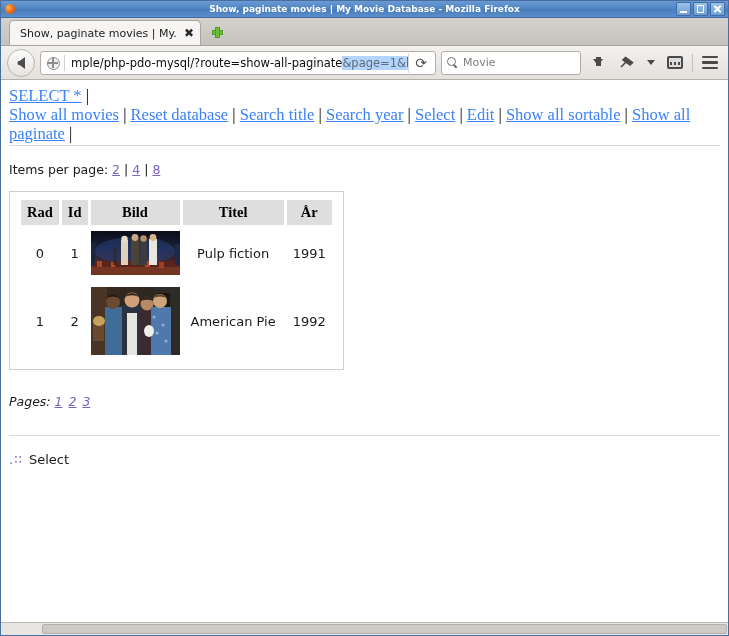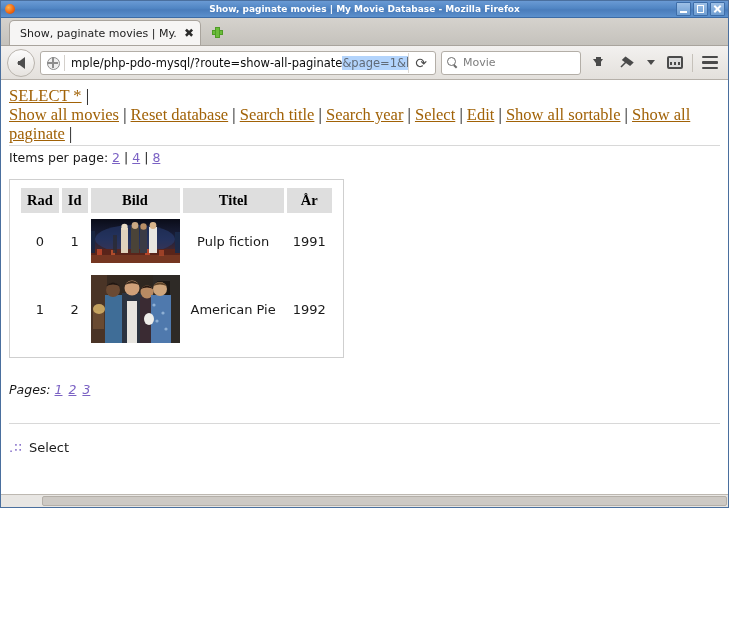--- a/index.html
+++ b/index.html
@@ -10,21 +10,21 @@
   body {
     width: 729px;
     height: 636px;
     overflow: hidden;
     font-family: "Liberation Sans", sans-serif;
   }
 
   
   .window {
     width: 729px;
-    height: 508px;
+    height: 636px;
     position: relative;
     box-sizing: border-box;
     border: 1px solid #4a6f9e;
     background: #f2f1f0;
     display: flex;
     flex-direction: column;
   }
 
   .titlebar {
     height: 16px;
@@ -303,21 +303,21 @@
     height: 100%;
   }
   .nav-links {
     font-family: "Liberation Serif", serif;
     font-size: 16.5px;
     color: #000000;
     line-height: 19px;
     margin-bottom: 2px;
   }
   .nav-links a {
-    color: #a16207;
+    color: #3b82f6;
     text-decoration: underline;
   }
   h1.page-title {
     font-family: "Liberation Serif", serif;
     font-size: 32px;
     font-weight: bold;
     color: #000000;
     margin: 16px 0 0 0;
     padding: 0 0 6px 0;
     letter-spacing: 0px;
@@ -325,21 +325,21 @@
   hr.rule {
     border: none;
     border-top: 1px solid #d8d8d8;
     margin: 0 0 0 0;
     height: 0;
   }
   .items-per-page {
     font-family: "DejaVu Sans", sans-serif;
     font-size: 12.5px;
     color: #1a1a1a;
-    margin-top: 4px;
+    margin-top: 16px;
   }
   .items-per-page a {
     color: #7b62c4;
     text-decoration: underline;
   }
 
   
   .table-wrap {
     margin-top: 14px;
     border: 1px solid #cfcfcf;

